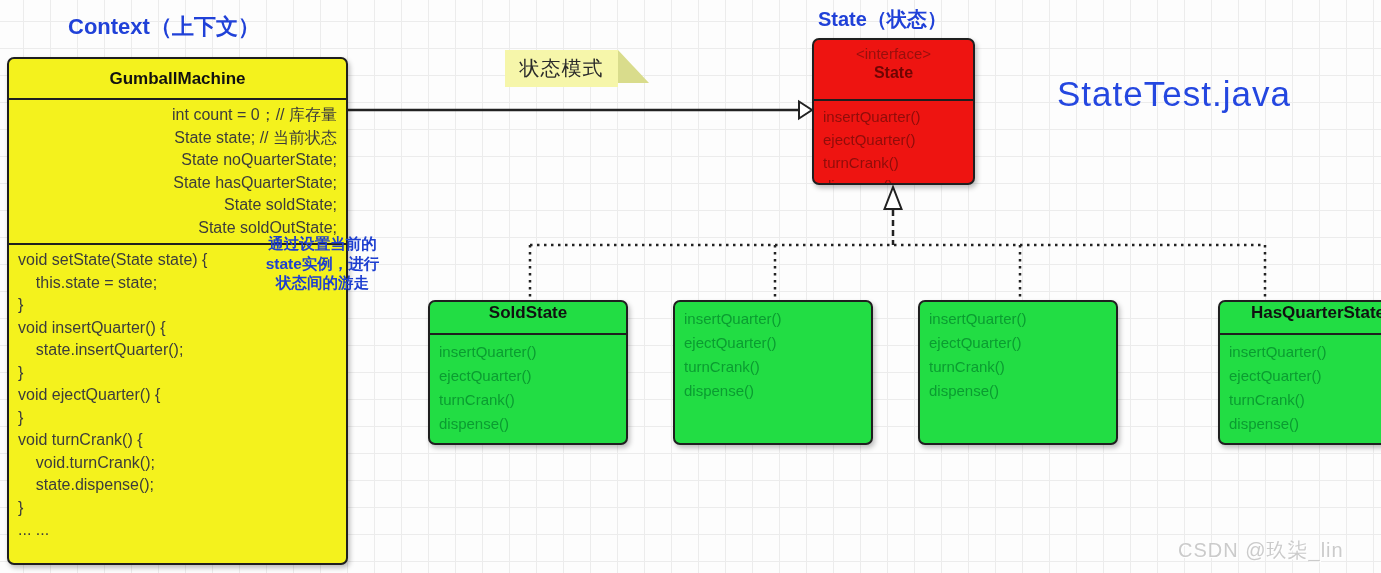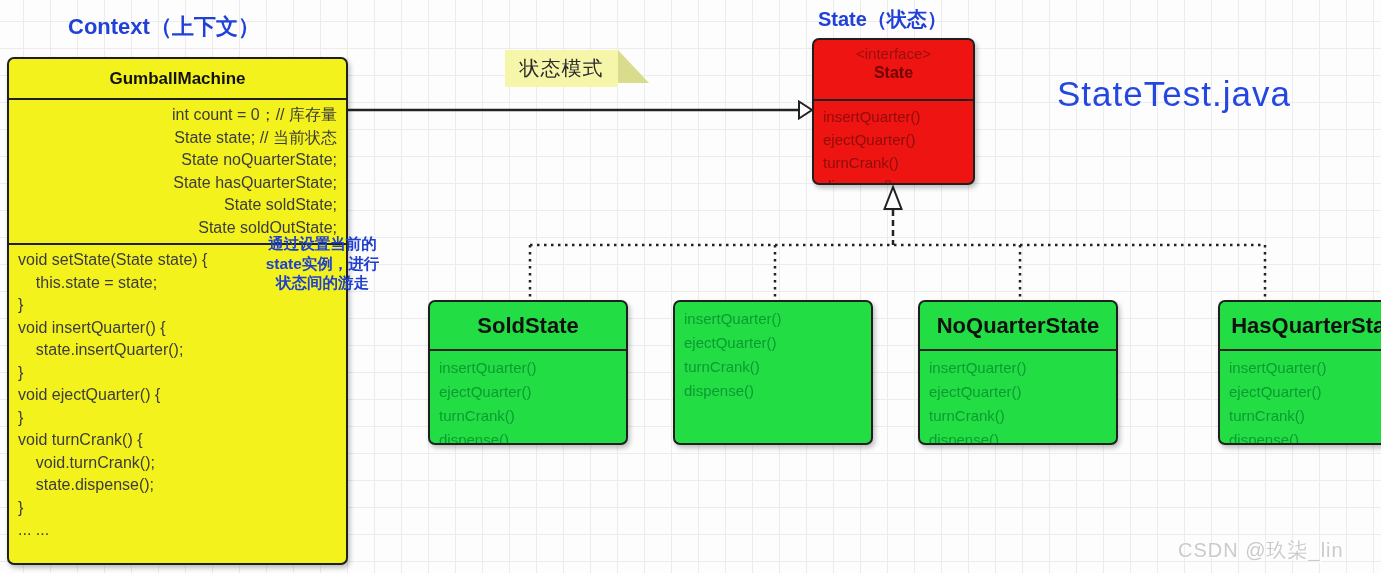--- a/index.html
+++ b/index.html
@@ -38,21 +38,21 @@
 
   
   .state-box { left:812px; top:38px; width:163px; height:147px; background:#ee1411; }
   .state-header { text-align:center; border-bottom:2.5px solid #1f1f1f; padding:4px 0 16px; }
   .stereotype { font-size:15px; color:#97100d; line-height:19px; }
   .state-header .iface-name { font-size:16px; font-weight:bold; color:#6e0503; line-height:20px; }
   .state-box .uml-lines { font-size:15px; line-height:23px; color:#8f0d0a; }
 
   
   .concrete-box { top:300px; width:200px; height:145px; background:#22dd44; }
-  .concrete-box .uml-title { font-size:22px; padding:11px 0 10px; }
+  .concrete-box .uml-title { font-size:17px; padding:1px 0 10px; }
   .concrete-box .uml-lines { font-size:15px; line-height:24px; color:#0b9c31; padding-top:5px; }
   .box-sold    { left:428px; }
   .box-soldout { left:673px; }
   .box-noq     { left:918px; }
   .box-hasq    { left:1218px; }
 
   
   .note { position:absolute; left:505px; top:50px; width:145px; height:37px; }
   .note-body {
     position:absolute; left:0; top:0; width:113px; height:37px;
@@ -167,21 +167,20 @@
   </div>
   <div class="uml-box concrete-box box-soldout">
     <div class="uml-lines">
         <div>insertQuarter()</div>
         <div>ejectQuarter()</div>
         <div>turnCrank()</div>
         <div>dispense()</div>
       </div>
   </div>
   <div class="uml-box concrete-box box-noq">
-    <div class="uml-title">NoQuarterState</div>
     <div class="uml-lines">
         <div>insertQuarter()</div>
         <div>ejectQuarter()</div>
         <div>turnCrank()</div>
         <div>dispense()</div>
       </div>
   </div>
   <div class="uml-box concrete-box box-hasq">
     <div class="uml-title">HasQuarterState</div>
     <div class="uml-lines">

